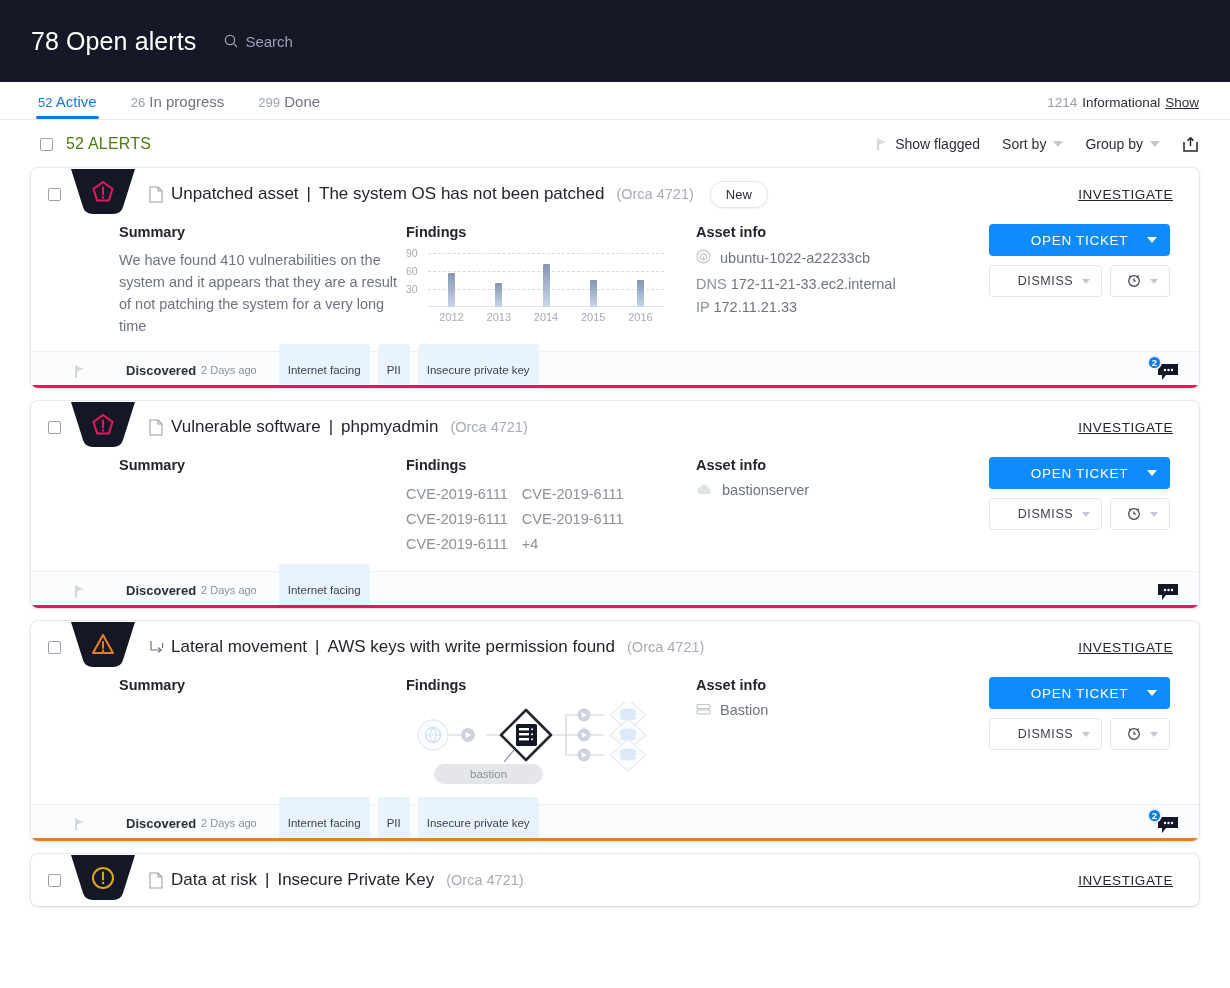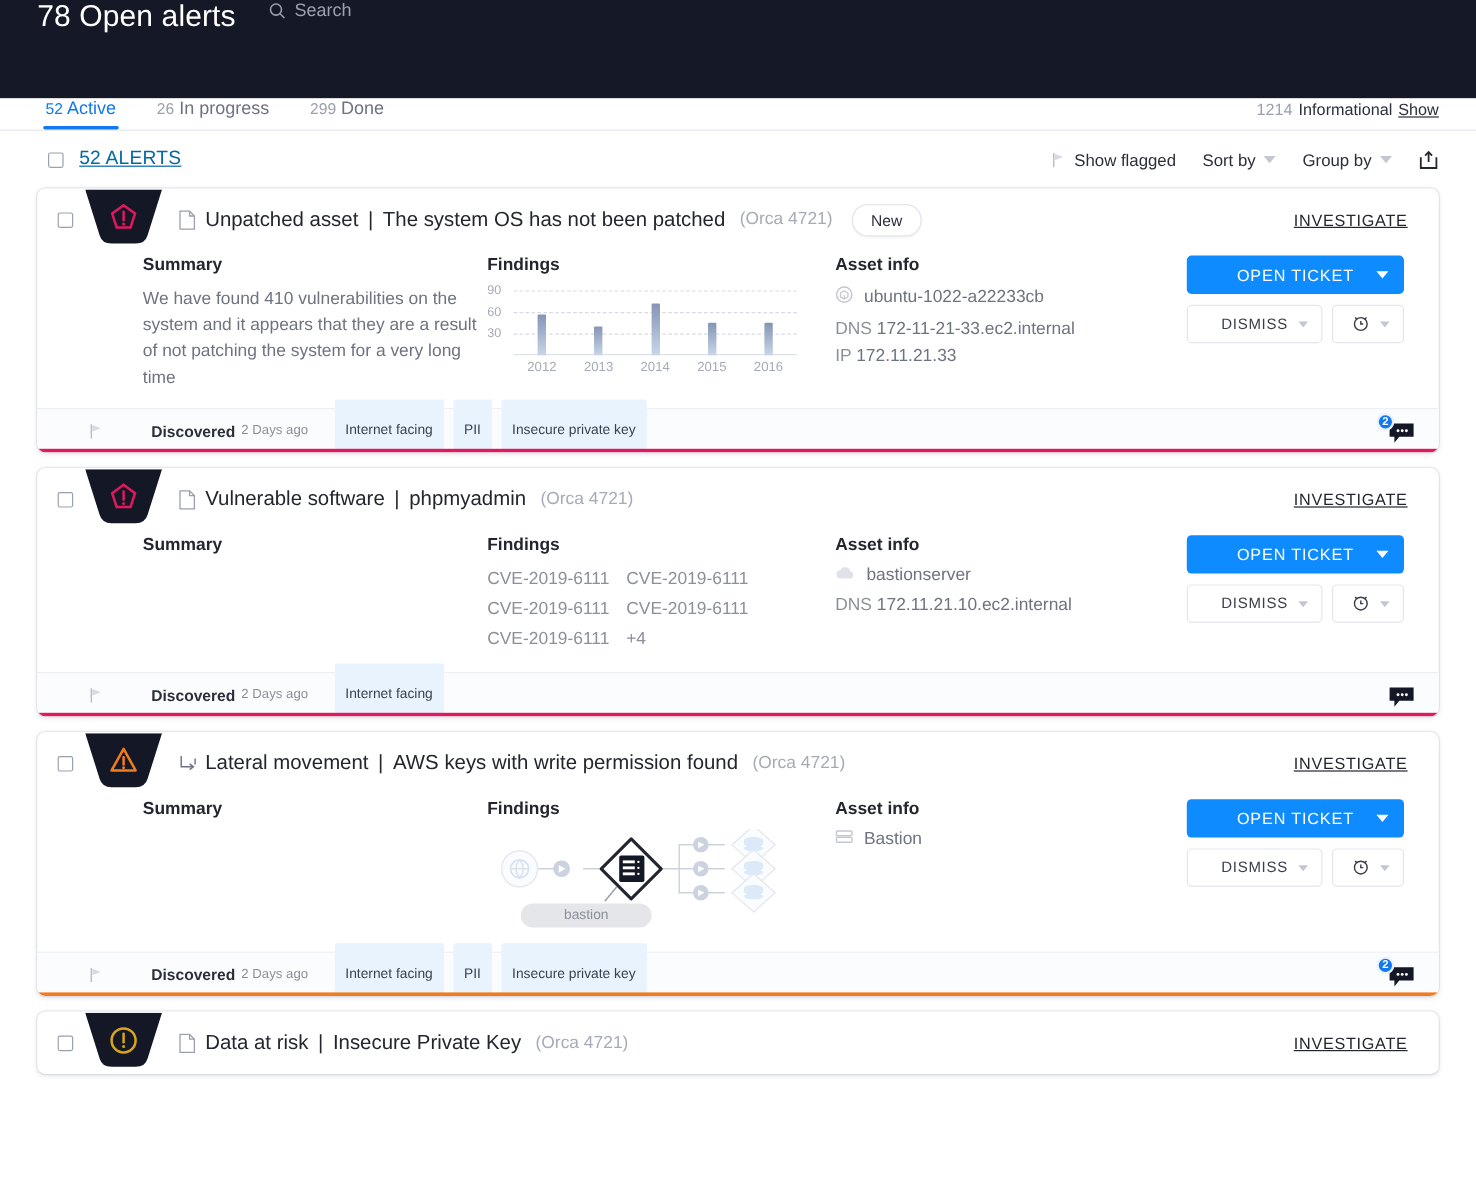--- a/index.html
+++ b/index.html
@@ -7,34 +7,34 @@
     width: 1230px; height: 988px;
     background: #ffffff;
     font-family: "Liberation Sans", sans-serif;
     overflow: hidden;
   }
   body { position: relative; }
 
   
   .topbar {
     height: 82px; background: #151827;
-    display: flex; align-items: flex-start; padding: 0 0 0 31px;
+    display: flex; align-items: center; padding: 0 0 0 31px;
   }
   .topbar-title {
     color: #ffffff; font-size: 25px; font-weight: 400; letter-spacing: .1px;
   }
   .topsearch {
     display: flex; align-items: center; gap: 7px; margin-left: 28px;
     color: #9aa0b0; font-size: 15px;
   }
   .topsearch .mag { width: 14px; height: 14px; display: block; }
 
   
   .tabsrow {
-    height: 27px; display: flex; align-items: flex-end;
+    height: 38px; display: flex; align-items: flex-end;
     border-bottom: 1px solid #e6e8ee; padding: 0 31px 0 38px;
     position: relative; background: #fff;
   }
   .tabs { display: flex; align-items: flex-end; gap: 34px; }
   .tab {
     font-size: 15px; color: #6e7380; padding-bottom: 9px;
     position: relative; white-space: nowrap; cursor: pointer;
   }
   .tab .num { font-size: 13px; color: #9aa0ad; }
   .tab.active { color: #1178f0; }
@@ -52,21 +52,21 @@
 
   
   .toolbar {
     height: 48px; display: flex; align-items: center;
     padding: 0 31px 0 40px; background: #fff;
   }
   .cbox {
     width: 13px; height: 13px; border: 1.4px solid #9aa0ad; border-radius: 2px;
     display: inline-block; background: #fff; cursor: pointer; flex: none;
   }
-  .alerts-count { margin-left: 13px; font-size: 16px; color: #0369a1; letter-spacing: .2px; text-decoration: underline; }
+  .alerts-count { margin-left: 13px; font-size: 16px; color: #4d7c0f; letter-spacing: .2px; }
   .toolbar-right { margin-left: auto; display: flex; align-items: center; gap: 22px; }
   .tb-item { display: flex; align-items: center; gap: 7px; font-size: 14px; color: #2b2f3a; cursor: pointer; }
   .flagicon { width: 11px; height: 13px; display: block; }
   .caret { width: 0; height: 0; border-left: 5px solid transparent; border-right: 5px solid transparent;
            border-top: 6px solid #c3c7d2; display: block; }
   .shareicon { width: 17px; height: 17px; display: block; cursor: pointer; }
 
   
   .cards { padding: 0 31px 0 31px; }
   .card {
@@ -454,24 +454,20 @@
 
       <div class="col-asset">
         <div class="coltitle">Asset info</div>
         <div class="asset-name">
           <span>
             <svg viewBox="0 0 17 12" width="17" height="12">
                 <path d="M4.4 11 a3.4 3.4 0 0 1 0-6.8 a4.3 4.3 0 0 1 8.2 1.1 a2.9 2.9 0 0 1 0.2 5.7 Z" fill="#dfe3e9"></path>
               </svg>
           </span>
           <span>bastionserver</span>
-        </div>
-        <div class="asset-line">
-          <span class="k">DNS</span>
-          <span>172.11.21.10.ec2.internal</span>
         </div>
       </div>
 
       <div class="col-actions">
         <button class="btn-open">
           <span>OPEN TICKET</span>
           <span class="c2"></span>
         </button>
         <div class="btn-row">
           <button class="btn-dismiss">

